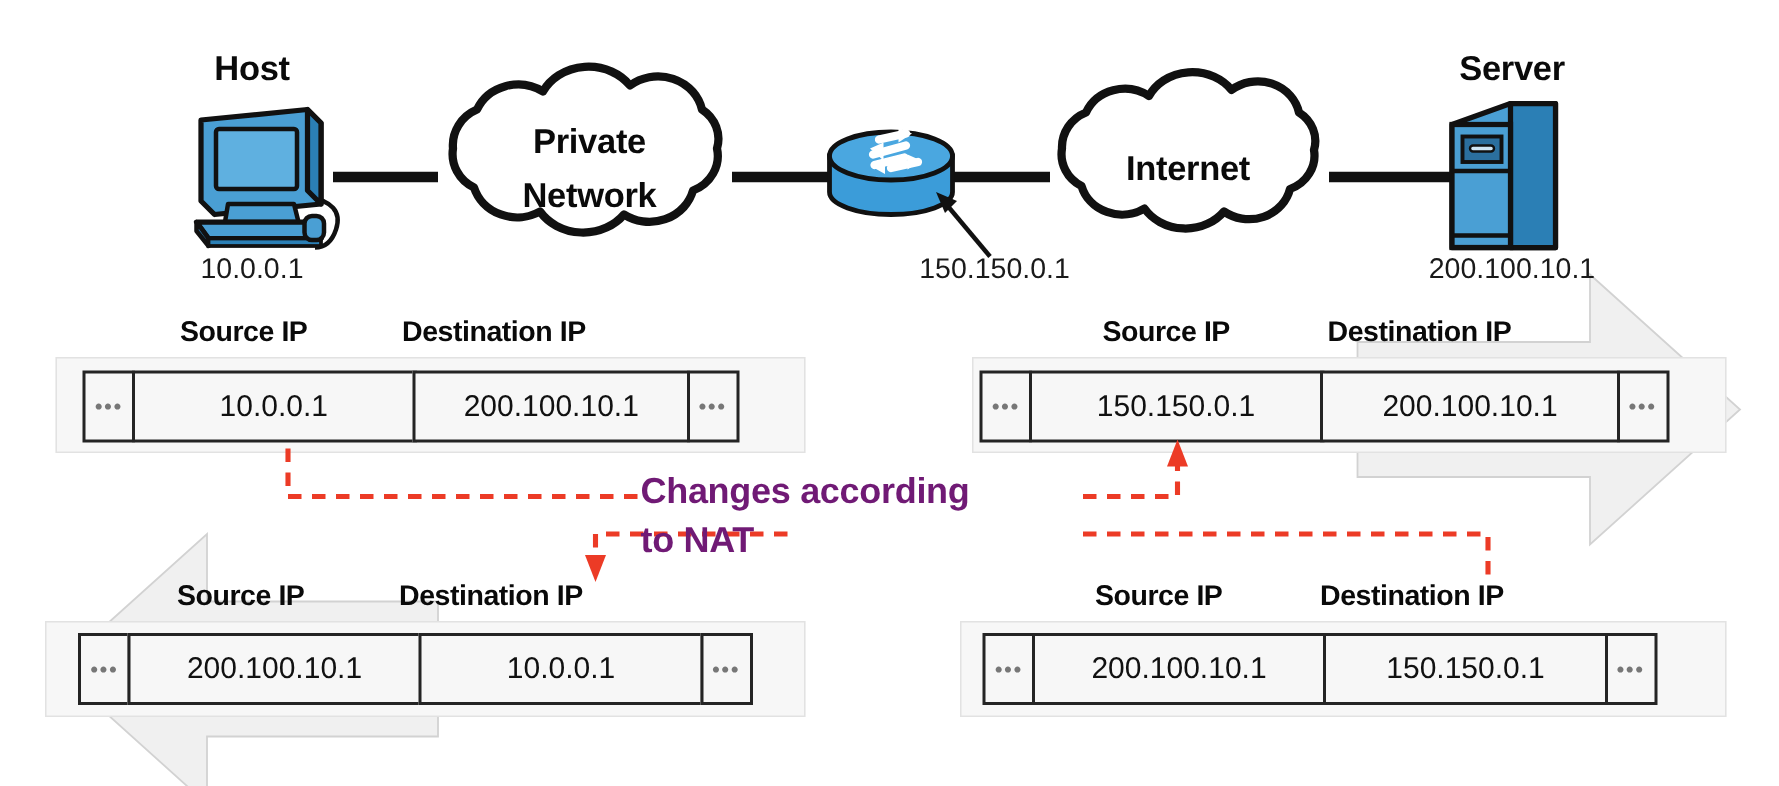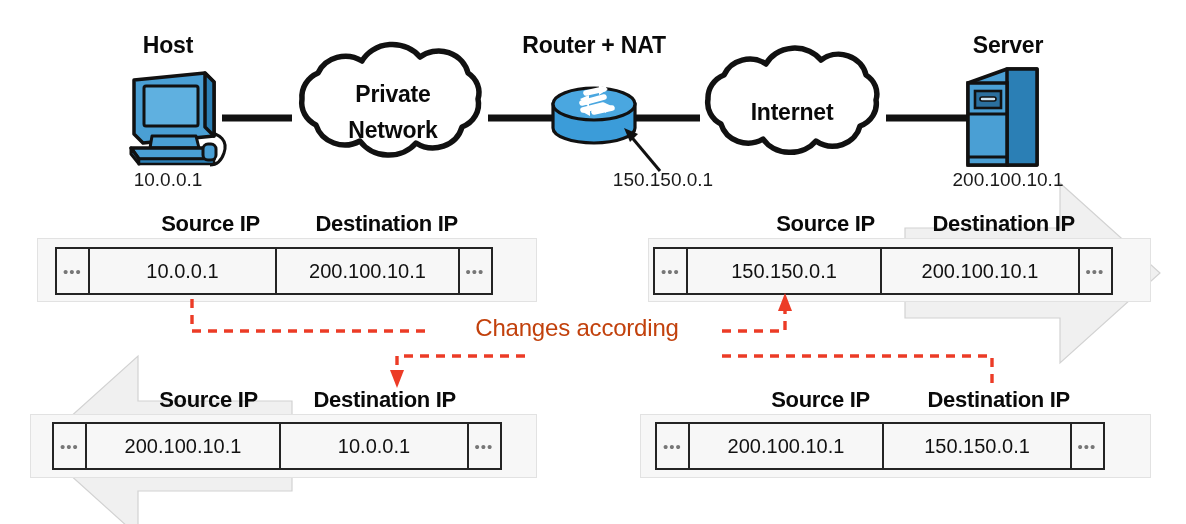--- a/index.html
+++ b/index.html
@@ -7,34 +7,34 @@
        font-family:"Liberation Sans","DejaVu Sans",sans-serif;}
   #stage{position:relative;width:1186px;height:524px;background:#fff;margin-top:11px;}
   .abs{position:absolute;}
 
   
   .dev-label{font-weight:bold;font-size:23px;color:#0a0a0a;text-align:center;
              white-space:nowrap;letter-spacing:-0.2px;}
   .ip-label{font-size:19px;color:#1a1a1a;text-align:center;white-space:nowrap;}
 
   
-  .field-cap{font-weight:bold;font-size:22px;color:#0a0a0a;text-align:right;
+  .field-cap{font-weight:bold;font-size:19px;color:#0a0a0a;text-align:left;
              white-space:nowrap;letter-spacing:-0.3px;}
 
   
   .pkt-panel{background:#f7f7f7;border:1px solid #e2e2e2;}
   .pkt-row{position:absolute;display:flex;align-items:stretch;}
   .cell{background:#f7f7f7;border:2.5px solid #242424;
         display:flex;align-items:center;justify-content:center;
         font-size:20px;color:#111;white-space:nowrap;box-sizing:border-box;
         margin-right:-2.5px;}
   .cell.ell{color:#777;font-size:15px;letter-spacing:1px;}
 
   
-  .red-text{color:#c2410c;font-weight:normal;font-size:24px;text-align:center;
+  .red-text{color:#701a75;font-weight:bold;font-size:24px;
             white-space:nowrap;letter-spacing:-0.2px;}
 
   svg.overlay{position:absolute;left:0;top:0;width:1186px;height:524px;
               pointer-events:none;}
 </style>
 </head>
 <body>
 
 <div id="stage">
 
@@ -114,21 +114,20 @@
       <line x1="968" y1="146" x2="1007" y2="146" stroke="#111" stroke-width="3"></line>
     </g>
   </svg>
 
   <div class="abs dev-label" style="left:118px;top:21px;width:100px;">Host</div>
   <div class="abs ip-label" style="left:108px;top:158px;width:120px;">10.0.0.1</div>
 
   <div class="abs dev-label" style="left:318px;top:106px;width:150px;">Network</div>
   <div class="abs dev-label" style="left:318px;top:70px;width:150px;">Private</div>
 
-  <div class="abs dev-label" style="left:480px;top:21px;width:228px;">Router + NAT</div>
   <div class="abs ip-label" style="left:593px;top:158px;width:140px;">150.150.0.1</div>
 
   <div class="abs dev-label" style="left:953px;top:21px;width:110px;">Server</div>
 
   <div class="abs dev-label" style="left:712px;top:88px;width:160px;">Internet</div>
   <div class="abs ip-label" style="left:928px;top:158px;width:160px;">200.100.10.1</div>
 
   <div class="abs pkt-panel" style="left:37px;top:227px;width:498px;height:62px;"></div>
   <div class="abs pkt-panel" style="left:648px;top:227px;width:501px;height:62px;"></div>
   <div class="abs pkt-panel" style="left:30px;top:403px;width:505px;height:62px;"></div>
@@ -180,14 +179,15 @@
       <path d="M525,345 L397,345 L397,362"></path>
 
       <path d="M722,345 L992,345 L992,372"></path>
     </g>
 
     <polygon points="785,282 778,300 792,300" fill="#ec3b26"></polygon>
     <polygon points="397,377 390,359 404,359" fill="#ec3b26"></polygon>
   </svg>
 
   <div class="abs red-text" style="left:427px;top:303px;width:300px;">Changes according</div>
+  <div class="abs red-text" style="left:427px;top:336px;width:300px;">to NAT</div>
 
 </div>
 
 </body></html>

